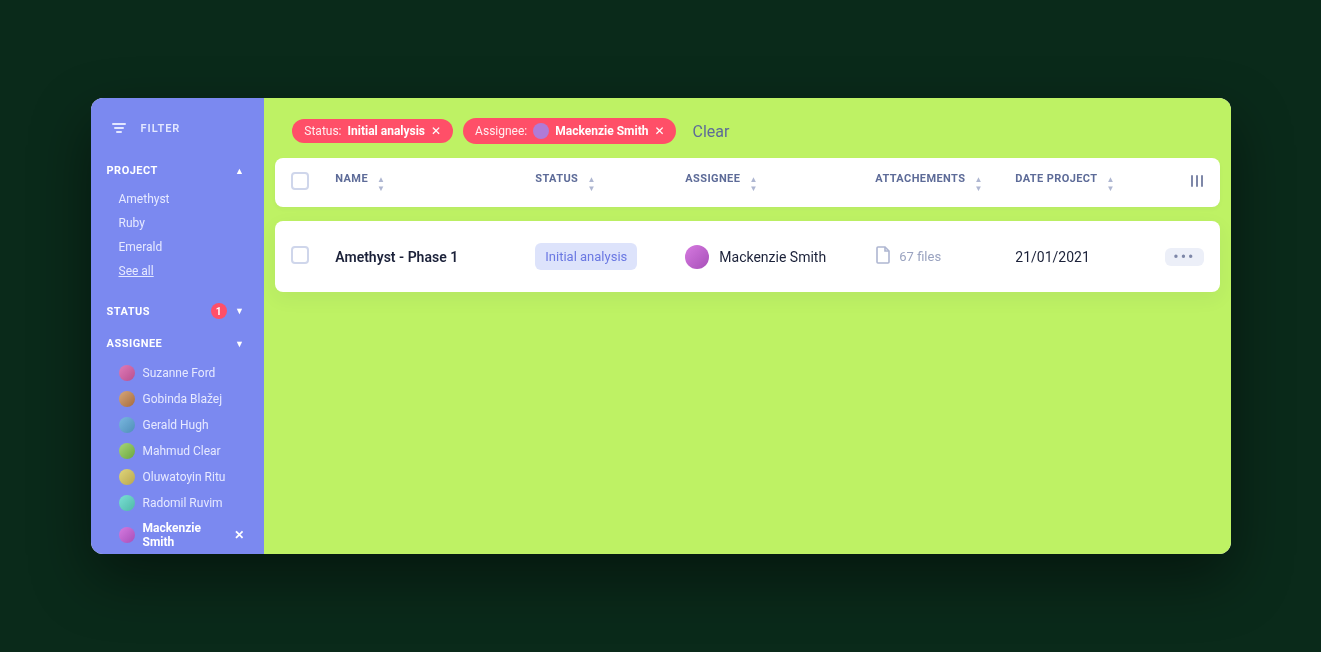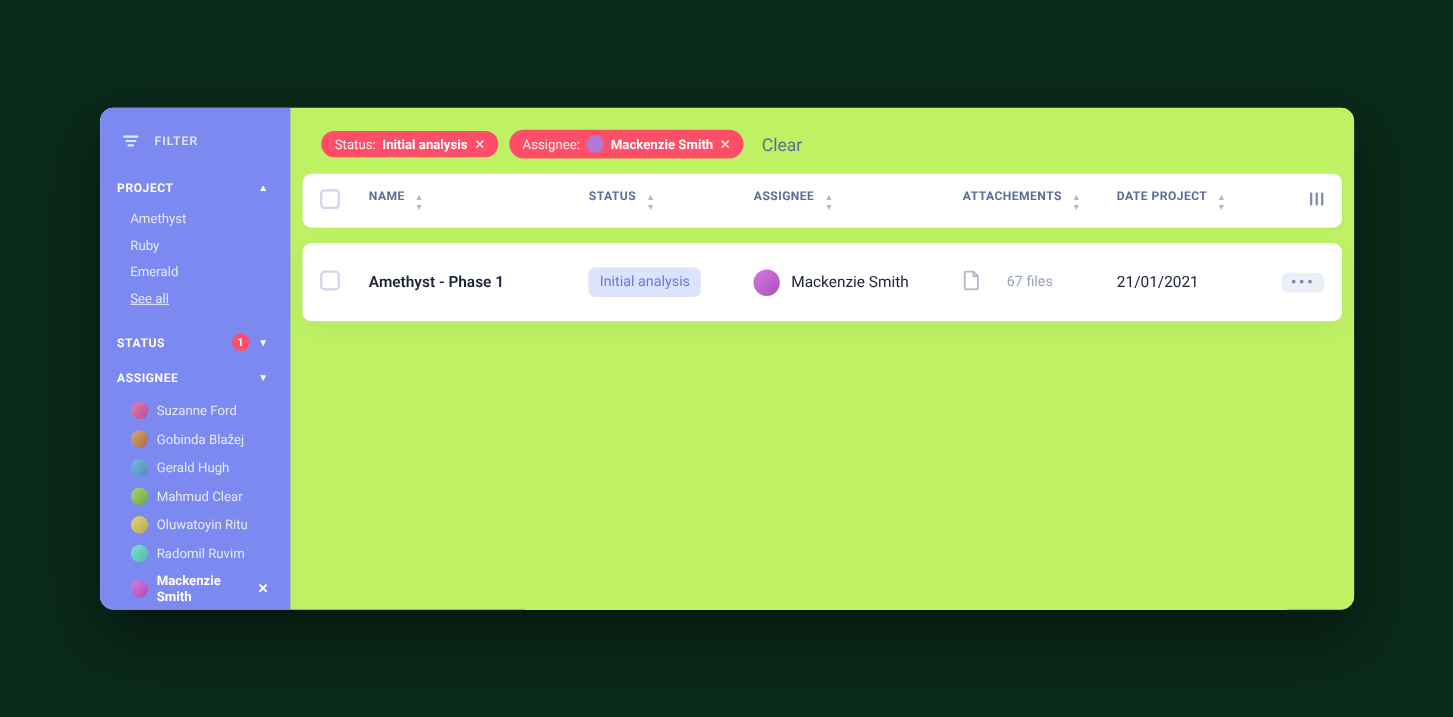--- a/index.html
+++ b/index.html
@@ -37,21 +37,21 @@
   .col-attach { width: 140px; text-align: left; }
   .col-date { width: 150px; }
   .col-actions { flex: 1; text-align: right; }
   .checkbox { width: 18px; height: 18px; border: 2px solid #cfd6eb; border-radius: 4px; display: inline-block; cursor: pointer; background: #fff; }
   .table-row { background: #fff; border-radius: 8px; display: flex; align-items: center; padding: 22px 16px; margin-top: 14px; box-shadow: 0 6px 20px rgba(40,50,90,0.06); }
   .cell { font-size: 14px; color: #1b2139; }
   .cell-name { font-weight: 600; }
   .status-pill { background: #dde3fb; color: #6a78e2; font-size: 13px; padding: 6px 10px; border-radius: 6px; display: inline-block; }
   .assignee-cell { display: flex; align-items: center; gap: 10px; }
   .avatar-md { width: 24px; height: 24px; border-radius: 50%; background: #b07bd6; display: inline-block; }
-  .attach-cell { display: flex; align-items: center; gap: 24px; color: #9aa3c0; font-size: 13px; }
+  .attach-cell { display: flex; align-items: center; gap: 8px; color: #9aa3c0; font-size: 13px; }
   .date-cell { font-weight: 400; color: #1b2139; }
   .more-btn { background: #eceff8; border-radius: 6px; padding: 4px 8px; color: #7e87a8; font-size: 16px; letter-spacing: 2px; cursor: pointer; display: inline-block; line-height: 10px; }
   .cols-btn { color: #7e87a8; font-size: 14px; cursor: pointer; }
   .av-a{background:linear-gradient(135deg,#d6a77a,#a76b3d);} .av-b{background:linear-gradient(135deg,#e07bb8,#b84f8e);} .av-c{background:linear-gradient(135deg,#7ab8e0,#4f8eb8);} .av-d{background:linear-gradient(135deg,#a7d67a,#6ba73d);} .av-e{background:linear-gradient(135deg,#e0d67a,#b8a74f);} .av-f{background:linear-gradient(135deg,#7ae0d6,#4fb8a7);} .av-g{background:linear-gradient(135deg,#d67ae0,#a74fb8);} .av-h{background:linear-gradient(135deg,#8c7ae0,#5a4fb8);}
 </style>
 </head>
 <body>
 
 <div class="app">
 

